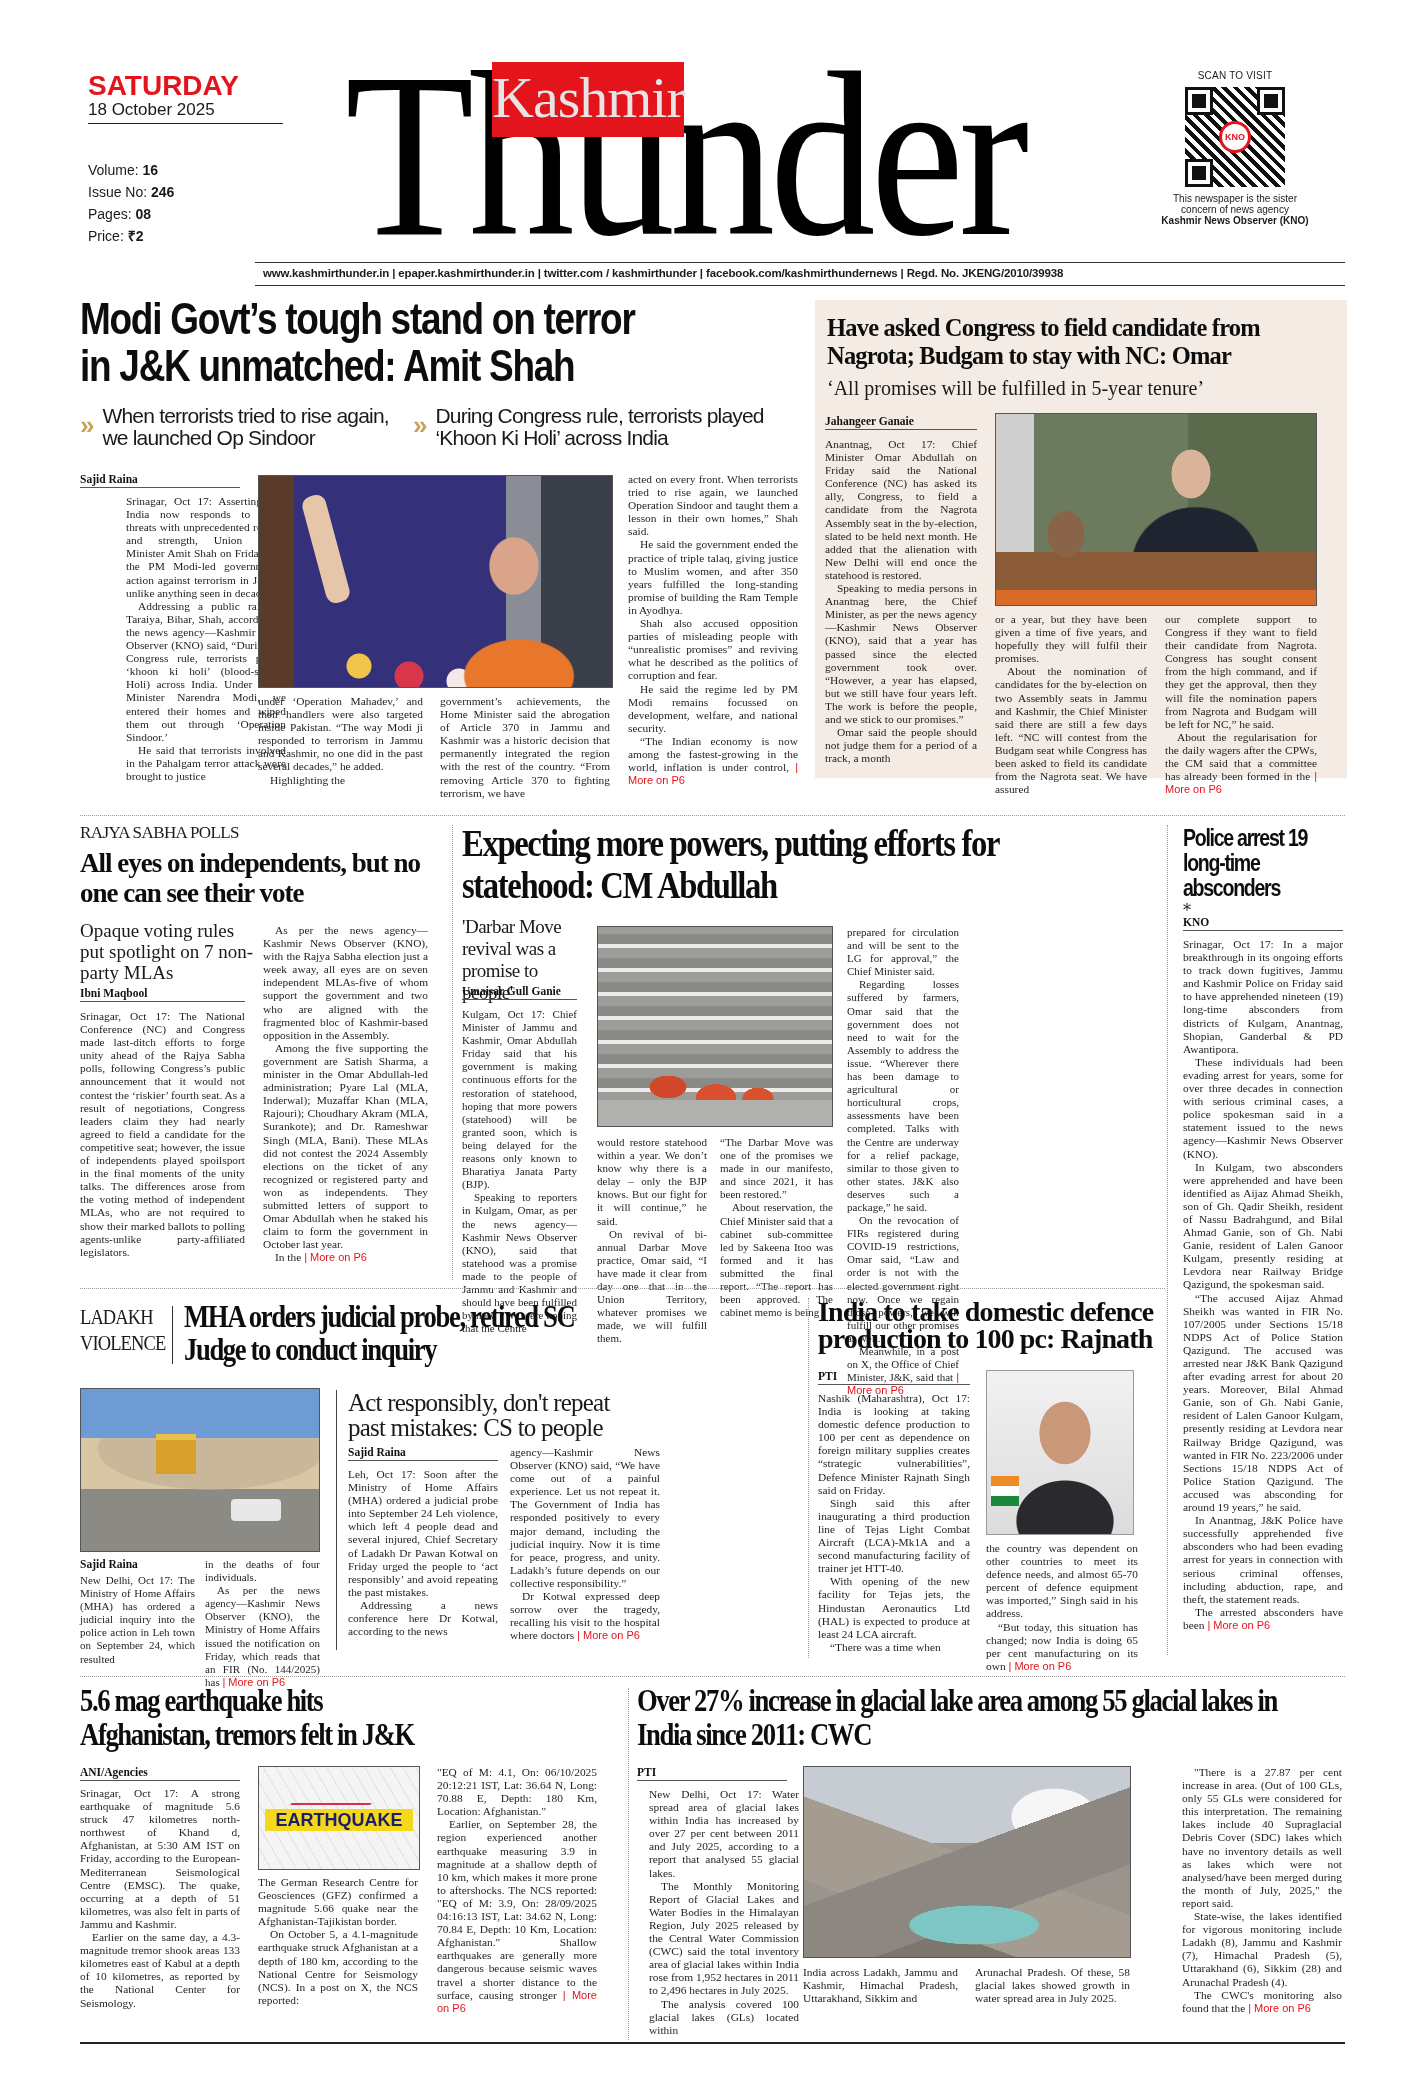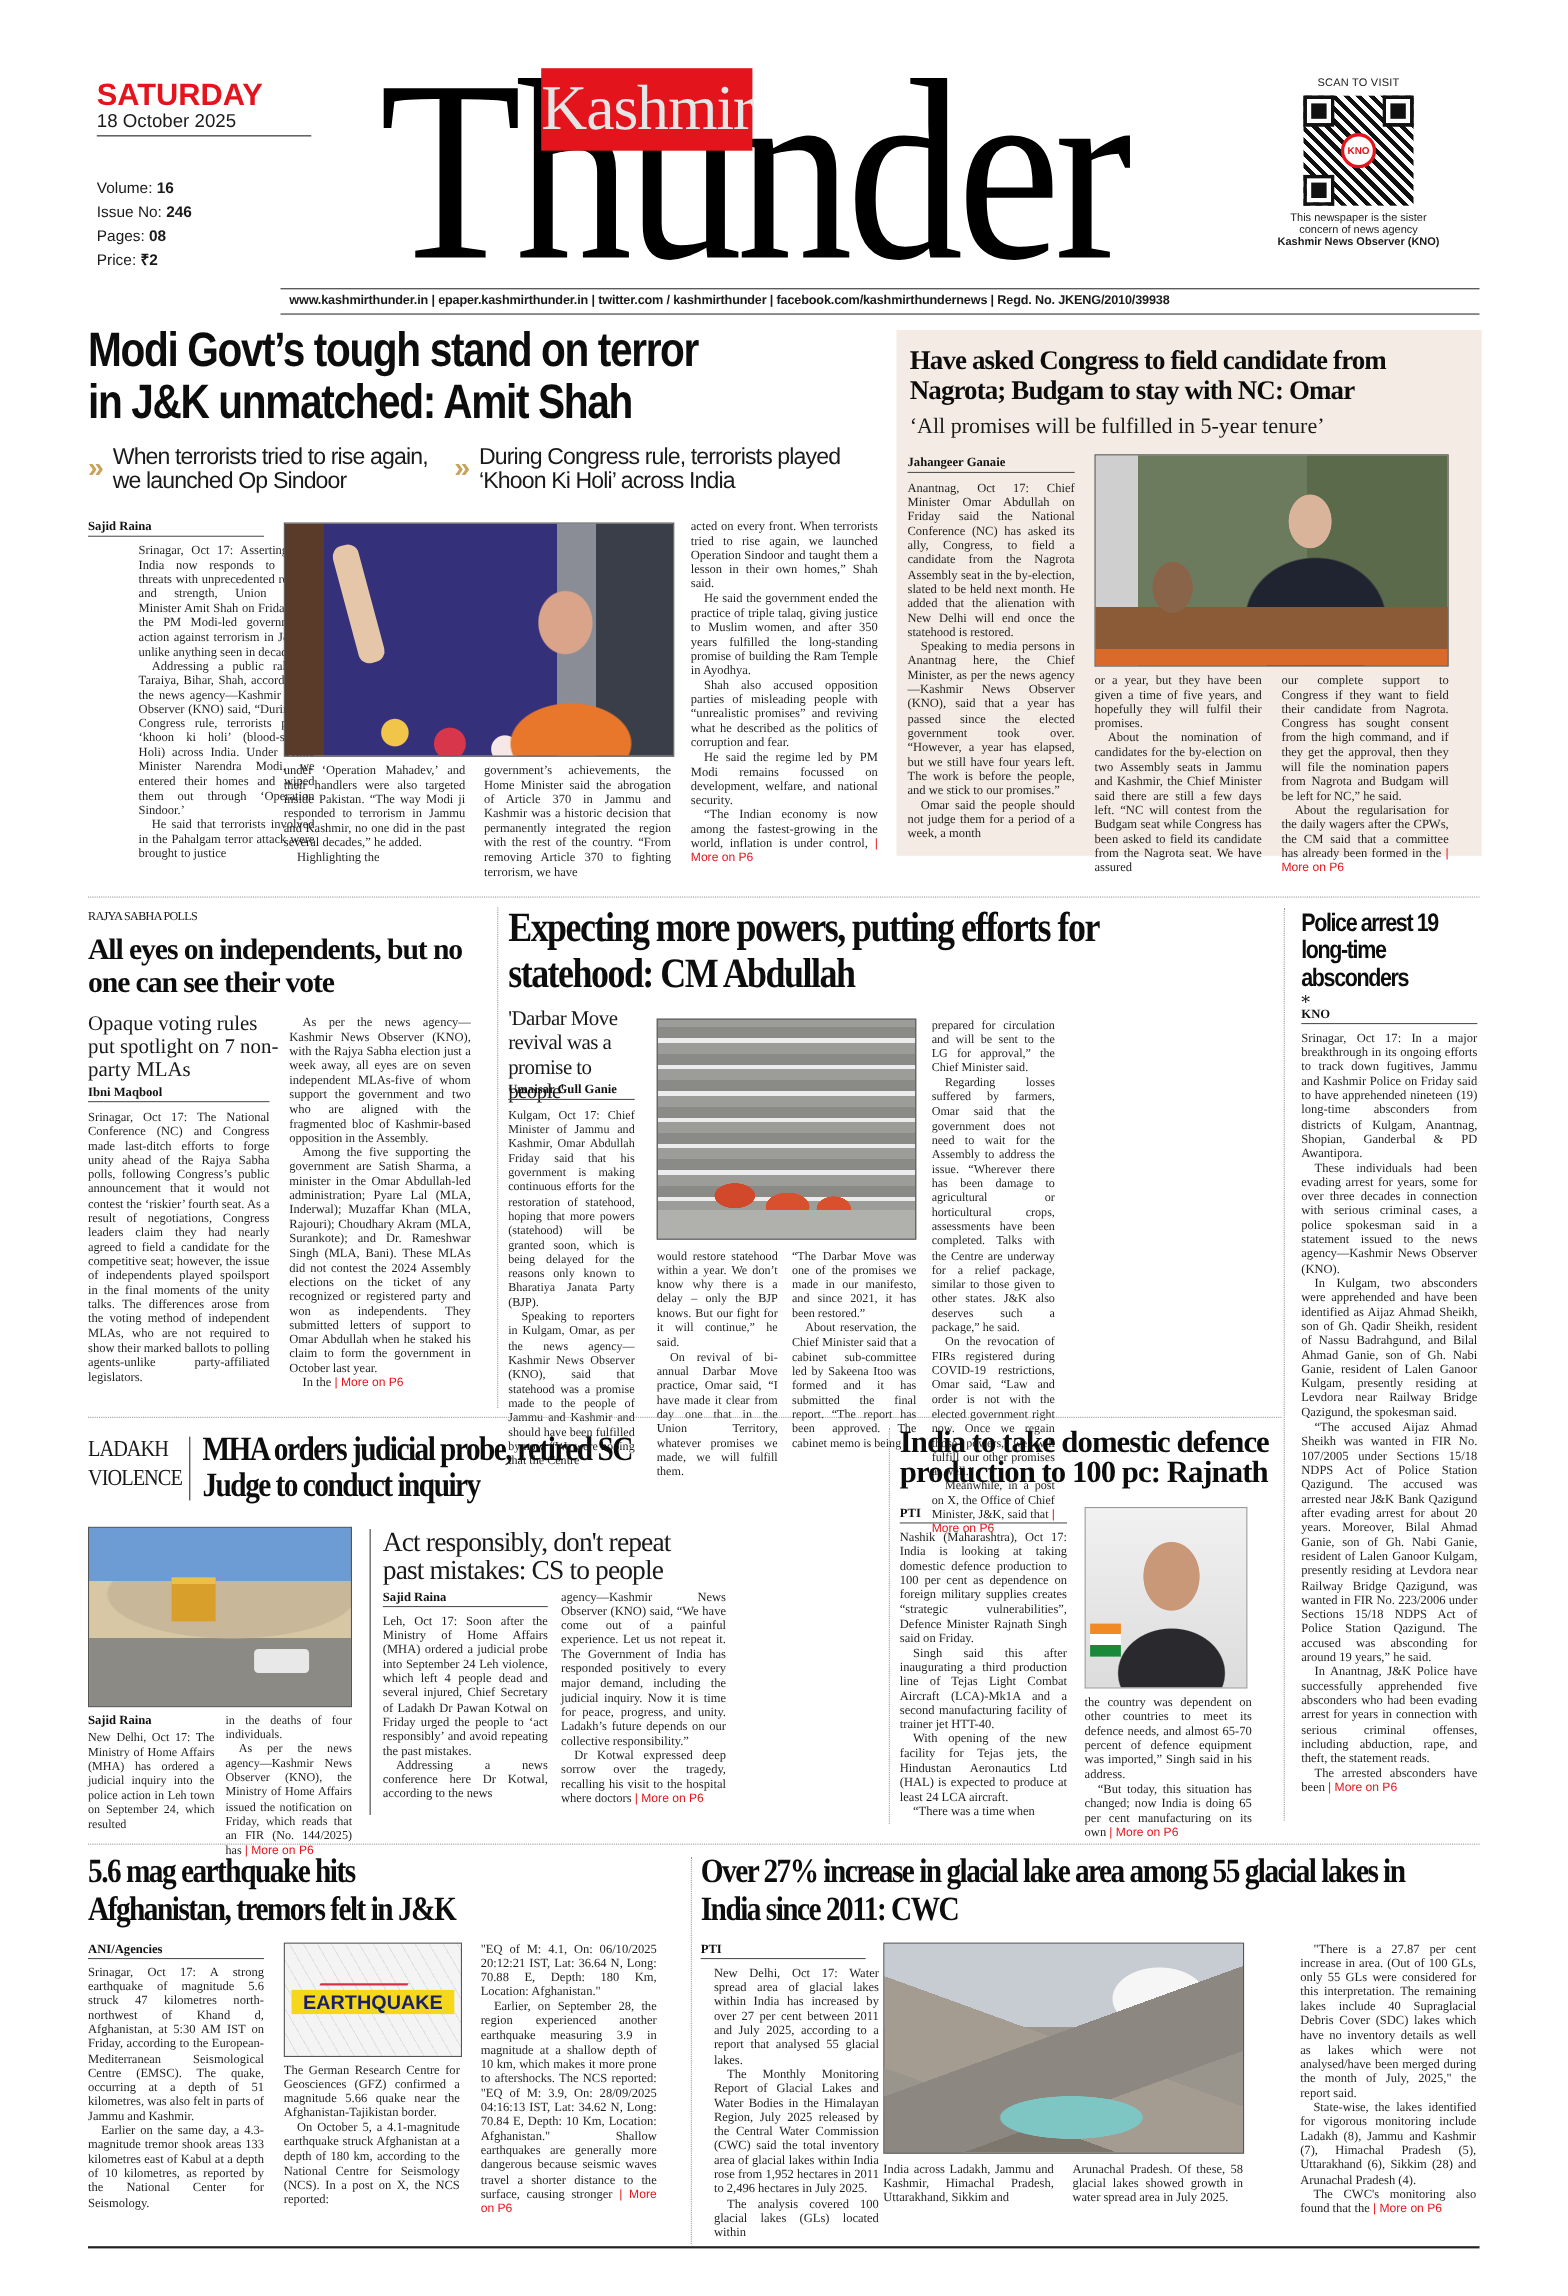--- a/index.html
+++ b/index.html
@@ -110,42 +110,42 @@
   </div>
 </div>
 
 <div class="abs" style="left:815px; top:300px; width:532px; height:478px; background:#f4ece4;">
   <div class="abs hl-serif" style="left:12px; top:14px; width:510px; font-size:24.5px; line-height:28px;">Have asked Congress to field candidate from Nagrota; Budgam to stay with NC: Omar</div>
   <div class="abs serif" style="left:12px; top:76px; width:510px; font-size:20px; line-height:24px;">‘All promises will be fulfilled in 5-year tenure’</div>
   <div class="abs byline" style="left:10px; top:115px; width:152px;">Jahangeer Ganaie</div>
   <div class="abs body-text" style="left:10px; top:138px; width:152px;">
     <p class="first">Anantnag, Oct 17: Chief Minister Omar Abdullah on Friday said the National Conference (NC) has asked its ally, Congress, to field a candidate from the Nagrota Assembly seat in the by-election, slated to be held next month. He added that the alienation with New Delhi will end once the statehood is restored.</p>
     <p>Speaking to media persons in Anantnag here, the Chief Minister, as per the news agency—Kashmir News Observer (KNO), said that a year has passed since the elected government took over. “However, a year has elapsed, but we still have four years left. The work is before the people, and we stick to our promises.”</p>
-    <p>Omar said the people should not judge them for a period of a week, a month</p>
+    <p>Omar said the people should not judge them for a period of a track, a month</p>
   </div>
   <div class="abs photo" style="left:180px; top:113px; width:322px; height:193px; background:
     radial-gradient(ellipse 32px 40px at 195px 60px,#d9b49a 0 60%,transparent 62%),
     radial-gradient(ellipse 30px 38px at 70px 120px,#8a6448 0 60%,transparent 62%),
     linear-gradient(180deg,transparent 0 72%,#8b5a36 72% 92%,#d96a2a 92%),
     radial-gradient(ellipse 90px 80px at 200px 150px,#1f2430 0 70%,transparent 72%),
     linear-gradient(90deg,#cfcfcf 0 12%,#6c7a5d 12% 60%,#5c6a4c 60%);"></div>
   <div class="abs body-text" style="left:180px; top:313px; width:152px;">
     <p class="first">or a year, but they have been given a time of five years, and hopefully they will fulfil their promises.</p>
     <p>About the nomination of candidates for the by-election on two Assembly seats in Jammu and Kashmir, the Chief Minister said there are still a few days left. “NC will contest from the Budgam seat while Congress has been asked to field its candidate from the Nagrota seat. We have assured</p>
   </div>
   <div class="abs body-text" style="left:350px; top:313px; width:152px;">
     <p class="first">our complete support to Congress if they want to field their candidate from Nagrota. Congress has sought consent from the high command, and if they get the approval, then they will file the nomination papers from Nagrota and Budgam will be left for NC,” he said.</p>
     <p><span>About the regularisation for the daily wagers after the CPWs, the CM said that a committee has already been formed in the</span> <span class="more">| More on P6</span></p>
   </div>
 </div>
 
 <div class="abs rule-dot" style="left:80px; top:815px; width:1265px;"></div>
 
 <div class="abs" style="left:80px; top:822px; width:362px; height:460px;">
-  <div class="serif" style="font-size:11px; line-height:22px; letter-spacing:-0.6px;">RAJYA SABHA POLLS</div>
+  <div class="serif" style="font-size:17px; line-height:22px; letter-spacing:-0.6px;">RAJYA SABHA POLLS</div>
   <div class="hl-serif" style="font-size:27px; line-height:30px; margin-top:4px; letter-spacing:-1px;">All eyes on independents, but no one can see their vote</div>
   <div class="abs serif" style="left:0; top:98px; width:175px; font-size:19px; line-height:21px;">Opaque voting rules put spotlight on 7 non-party MLAs</div>
   <div class="abs byline" style="left:0; top:165px; width:165px;">Ibni Maqbool</div>
   <div class="abs body-text" style="left:0; top:188px; width:165px;">
     <p class="first">Srinagar, Oct 17: The National Conference (NC) and Congress made last-ditch efforts to forge unity ahead of the Rajya Sabha polls, following Congress’s public announcement that it would not contest the ‘riskier’ fourth seat. As a result of negotiations, Congress leaders claim they had nearly agreed to field a candidate for the competitive seat; however, the issue of independents played spoilsport in the final moments of the unity talks. The differences arose from the voting method of independent MLAs, who are not required to show their marked ballots to polling agents-unlike party-affiliated legislators.</p>
   </div>
   <div class="abs body-text" style="left:183px; top:102px; width:165px;">
     <p>As per the news agency—Kashmir News Observer (KNO), with the Rajya Sabha election just a week away, all eyes are on seven independent MLAs-five of whom support the government and two who are aligned with the fragmented bloc of Kashmir-based opposition in the Assembly.</p>
     <p>Among the five supporting the government are Satish Sharma, a minister in the Omar Abdullah-led administration; Pyare Lal (MLA, Inderwal); Muzaffar Khan (MLA, Rajouri); Choudhary Akram (MLA, Surankote); and Dr. Rameshwar Singh (MLA, Bani). These MLAs did not contest the 2024 Assembly elections on the ticket of any recognized or registered party and won as independents. They submitted letters of support to Omar Abdullah when he staked his claim to form the government in October last year.</p>
     <p><span>In the</span> <span class="more">| More on P6</span></p>

